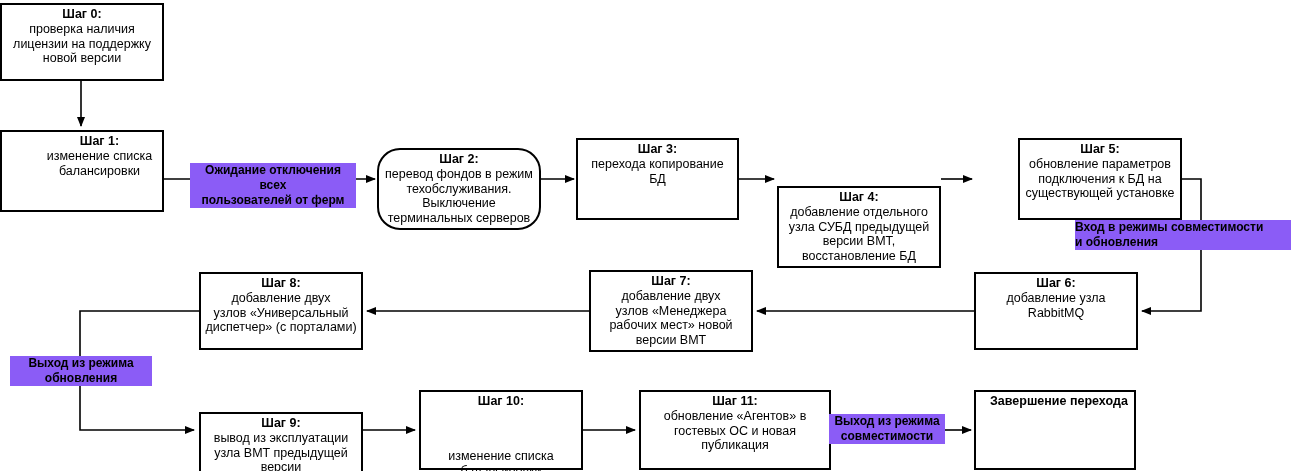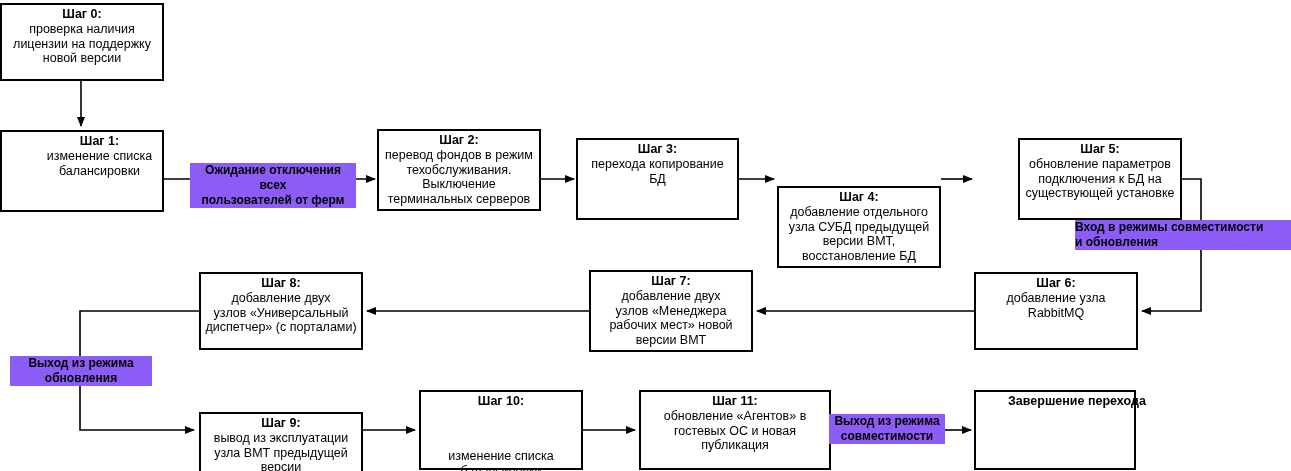--- a/index.html
+++ b/index.html
@@ -105,21 +105,21 @@
   <div class="node" style="left:0px; top:3px; width:164px; height:78px;">
     <div class="title">Шаг 0:</div>
     <div class="body">проверка наличия<br>лицензии на поддержку<br>новой версии</div>
   </div>
 
   <div class="node" style="left:0px; top:130px; width:164px; height:82px;padding-left:39px;">
     <div class="title">Шаг 1:</div>
     <div class="body">изменение списка<br>балансировки</div>
   </div>
 
-  <div class="node" style="left:377px; top:129px; width:164px; height:82px;">
+  <div class="node" style="left:377px; top:148px; width:164px; height:82px;border-radius:23px;">
     <div class="title">Шаг 2:</div>
     <div class="body">перевод фондов в режим<br>техобслуживания.<br>Выключение<br>терминальных серверов</div>
   </div>
 
   <div class="node" style="left:576px; top:138px; width:163px; height:82px;">
     <div class="title">Шаг 3:</div>
     <div class="body">перехода копирование БД</div>
   </div>
 
   <div class="node" style="left:777px; top:138px; width:164px; height:82px;margin-top:48px;">
@@ -155,21 +155,21 @@
   <div class="node" style="left:419px; top:390px; width:164px; height:80px;gap:40px;">
     <div class="title">Шаг 10:</div>
     <div class="body">изменение списка<br>балансировки</div>
   </div>
 
   <div class="node" style="left:639px; top:390px; width:192px; height:80px;">
     <div class="title">Шаг 11:</div>
     <div class="body">обновление «Агентов» в<br>гостевых ОС и новая<br>публикация</div>
   </div>
 
-  <div class="node single" style="left:974px; top:390px; width:162px; height:80px; align-items:flex-start; padding-left:32px;">
+  <div class="node single" style="left:974px; top:390px; width:162px; height:80px; align-items:flex-start; padding-left:14px;">
     <div class="title">Завершение перехода</div>
   </div>
 
   <div class="edge-label" style="left:190px; top:163px; width:166px;">Ожидание отключения всех<br>пользователей от ферм</div>
 
   <div class="edge-label" style="left:1075px; top:220px; width:216px; text-align:left;">Вход в режимы совместимости<br>и обновления</div>
 
   <div class="edge-label" style="left:10px; top:356px; width:142px;">Выход из режима<br>обновления</div>
 
   <div class="edge-label" style="left:829px; top:414px; width:116px;">Выход из режима<br>совместимости</div>

